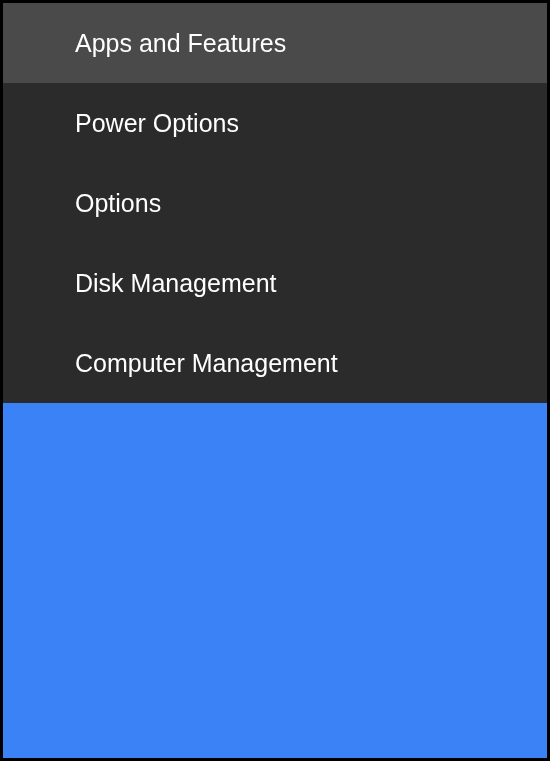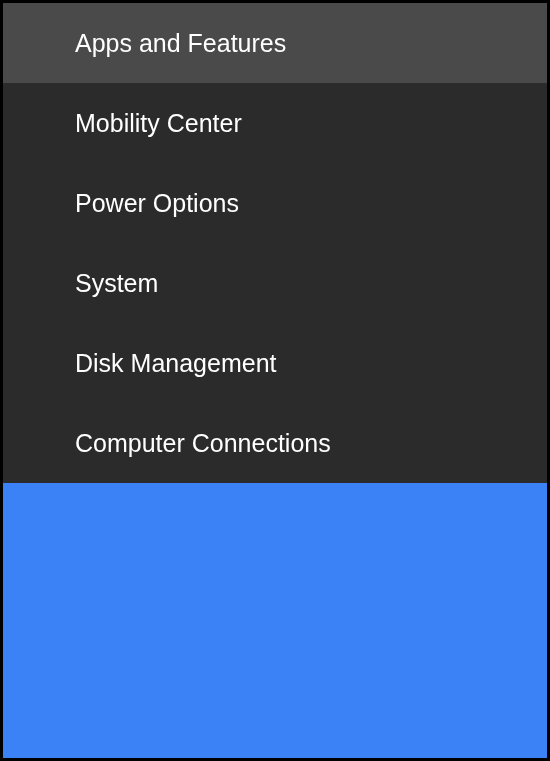--- a/index.html
+++ b/index.html
@@ -39,27 +39,24 @@
     }
   </style>
 </head>
 <body>
 
 <div class="menu-container">
   <div class="menu-item hover">
     <span>Apps and Features</span>
   </div>
   <div class="menu-item">
-    <span>Mobility Center</span>
-  </div>
-  <div class="menu-item">
     <span>Power Options</span>
   </div>
   <div class="menu-item">
-    <span>System</span>
+    <span>Options</span>
   </div>
   <div class="menu-item">
     <span>Disk Management</span>
   </div>
   <div class="menu-item">
-    <span>Computer Connections</span>
+    <span>Computer Management</span>
   </div>
 </div>
 
 </body></html>

